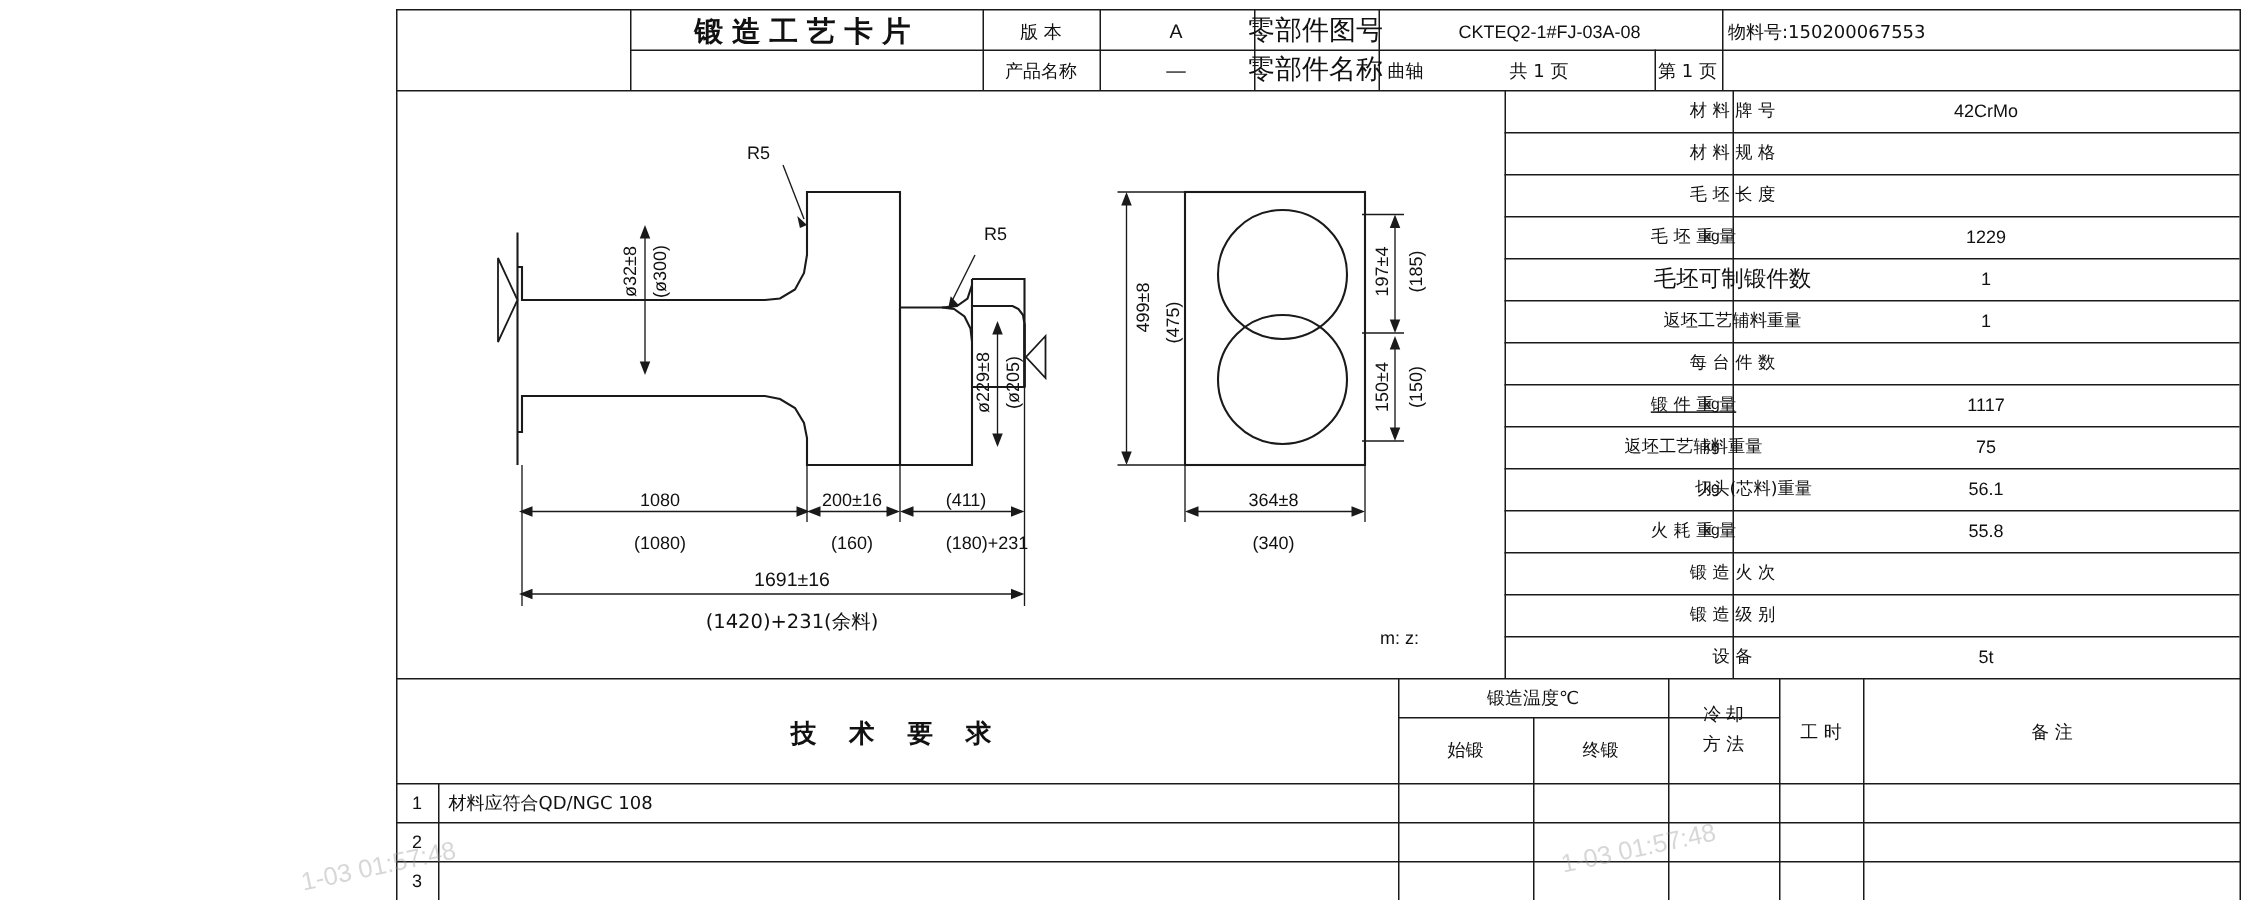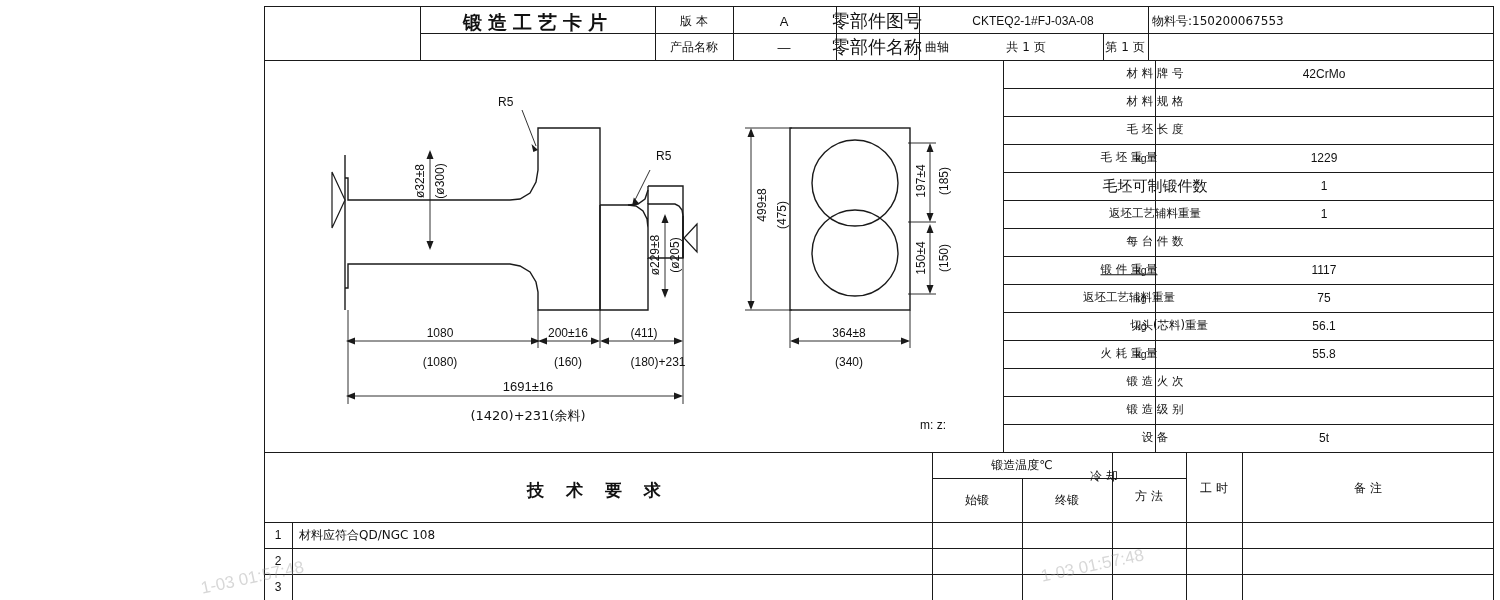--- a/index.html
+++ b/index.html
@@ -151,21 +151,21 @@
   <div class="ln hl" style="left:932px; top:478px; width:254px;"></div>
   <div class="ln hl" style="left:264px; top:522px; width:1230px;"></div>
   <div class="ln hl" style="left:264px; top:548px; width:1230px;"></div>
   <div class="ln hl" style="left:264px; top:574px; width:1230px;"></div>
   <div class="ln vl" style="left:292px; top:522px; height:78px;"></div>
 
   <div class="txt tech-cn ctr" style="left:598px; top:490px;">技 术 要 求</div>
   <div class="txt cn ctr" style="left:1022px; top:465px; font-size:12px;">锻造温度℃</div>
   <div class="txt cn ctr" style="left:977px; top:500px; font-size:12px;">始锻</div>
   <div class="txt cn ctr" style="left:1067px; top:500px; font-size:12px;">终锻</div>
-  <div class="txt cn ctr" style="left:1104px; top:476px; font-size:12px;">冷  却</div>
+  <div class="txt cn ctr" style="left:1149px; top:476px; font-size:12px;font-family:Liberation Serif, serif;">冷  却</div>
   <div class="txt cn ctr" style="left:1149px; top:496px; font-size:12px;">方  法</div>
   <div class="txt cn ctr" style="left:1214px; top:488px; font-size:12px;">工 时</div>
   <div class="txt cn ctr" style="left:1368px; top:488px; font-size:12px;">备 注</div>
 
   <div class="txt ctr" style="left:278px; top:535px; font-size:12px;">1</div>
   <div class="txt cn" style="left:299px; top:529px; font-size:12px;">材料应符合QD/NGC 108</div>
   <div class="txt ctr" style="left:278px; top:561px; font-size:12px;">2</div>
   <div class="txt cn" style="left:299px; top:555px; font-size:12px;"></div>
   <div class="txt ctr" style="left:278px; top:587px; font-size:12px;">3</div>
   <div class="txt cn" style="left:299px; top:581px; font-size:12px;"></div>

